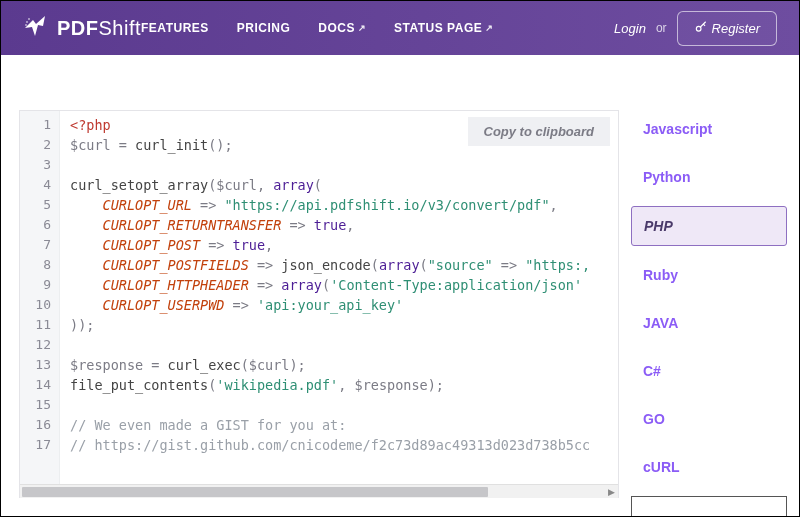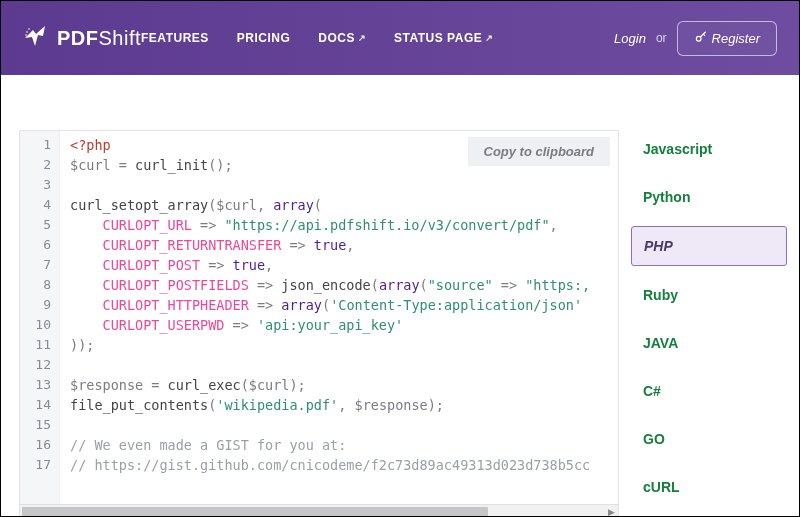--- a/index.html
+++ b/index.html
@@ -1,18 +1,18 @@
 <!DOCTYPE html>
 <html><head>
 <meta charset="utf-8">
 <style>
   * { box-sizing: border-box; margin: 0; padding: 0; }
   body { font-family: -apple-system, BlinkMacSystemFont, "Segoe UI", Arial, sans-serif; background: #fff; width: 800px; height: 517px; overflow: hidden; border: 1px solid #000; }
   
-  .header { background: linear-gradient(to right, #5b3a8f, #6e4da0); height: 74px; display: flex; align-items: center; padding: 0 22px; color: #fff; }
+  .header { background: linear-gradient(to right, #5b3a8f, #6e4da0); height: 54px; display: flex; align-items: center; padding: 0 22px; color: #fff; }
   .logo { display: flex; align-items: center; font-size: 20px; font-weight: 400; letter-spacing: 0.5px; }
   .logo-icon { margin-right: 8px; }
   .logo b { font-weight: 700; }
   .nav { display: flex; gap: 28px; font-size: 12px; font-weight: 700; letter-spacing: 0.5px; }
   .nav-item { color: #fff; text-decoration: none; display: inline-flex; align-items: center; gap: 3px; }
   .ext { font-size: 9px; opacity: 0.9; }
   .auth { margin-left: auto; display: flex; align-items: center; gap: 10px; font-size: 13px; font-style: italic; }
   .or { opacity: 0.75; font-style: normal; font-size: 12px; }
   .register-btn { border: 1px solid rgba(255,255,255,0.6); border-radius: 6px; padding: 8px 16px; display: inline-flex; align-items: center; gap: 4px; font-size: 13px; background: rgba(255,255,255,0.03); }
   
@@ -25,27 +25,27 @@
   .copy-btn { position: absolute; top: 6px; right: 8px; background: #eff0f3; color: #7b7b85; font-style: italic; font-weight: 600; font-size: 13px; padding: 7px 16px; border: none; cursor: pointer; }
   .hscroll { height: 14px; background: #f1f1f1; border-top: 1px solid #e0e0e0; position: relative; }
   .hscroll-thumb { position: absolute; left: 2px; top: 2px; height: 10px; width: 78%; background: #c6c6c9; border-radius: 1px; }
   .hscroll-arrow { position: absolute; right: 3px; top: 0; font-size: 9px; color: #888; line-height: 14px; }
   
   .tk-tag { color: #bf3a30; }
   .tk-var { color: #7b7b85; }
   .tk-punc { color: #7b7b85; }
   .tk-fn { color: #444; }
   .tk-kw { color: #4c1d95; }
-  .tk-const { color: #ec4899; }
+  .tk-const { color: #c2410c; font-style: italic; }
   .tk-str { color: #2f8f74; }
   .tk-op { color: #7b7b85; }
   .tk-comment { color: #9aa0a8; }
   
   .sidebar { width: 180px; padding: 0 12px 0 12px; }
-  .lang { font-size: 14px; color: #15803d; padding: 11px 12px; margin-bottom: 10px; font-weight: 600; cursor: pointer; border-radius: 3px; }
+  .lang { font-size: 14px; color: #8b5cf6; padding: 11px 12px; margin-bottom: 10px; font-weight: 600; cursor: pointer; border-radius: 3px; }
   .lang.active { background: #efe8f7; border: 1px solid #8e6fc1; color: #4a3a6a; font-style: italic; }
   .api-ref { border: 1px solid #555; padding: 10px 12px; font-size: 13.5px; font-weight: 600; color: #3a3a42; margin-top: 4px; line-height: 1.3; }
 </style>
 </head>
 <body>
 
 <div class="header">
   <div class="logo">
     <span class="logo-icon">
       <svg width="26" height="24" viewBox="0 0 26 24">

